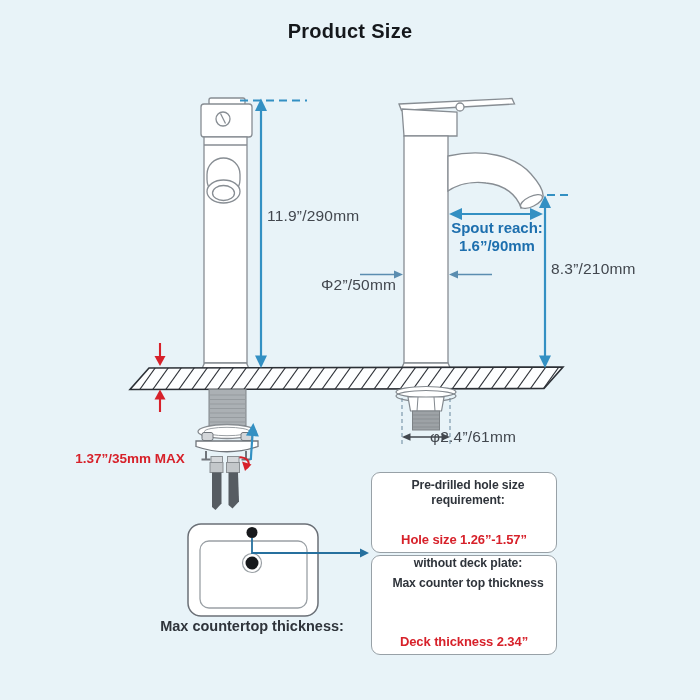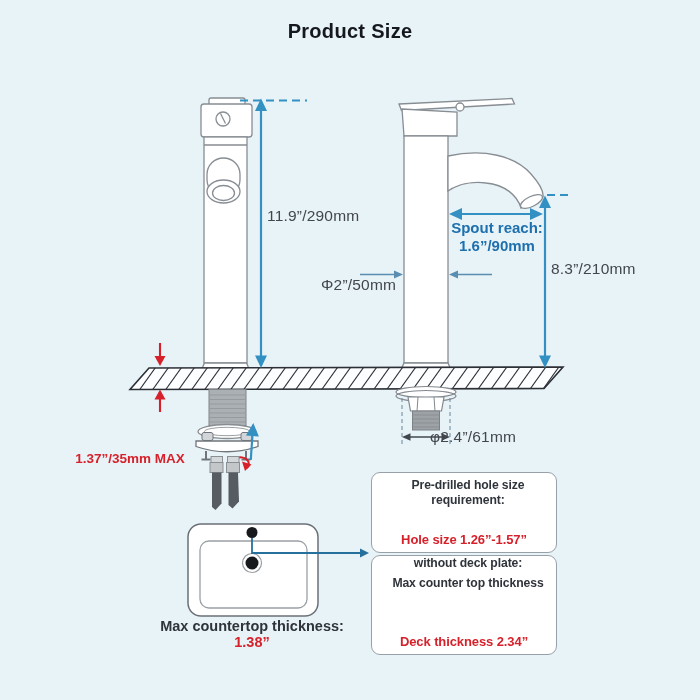--- a/index.html
+++ b/index.html
@@ -233,21 +233,20 @@
   <div class="t dim" style="left:321px;top:276px;">Φ2”/50mm</div>
 
   <div class="t dim" style="left:430px;top:428px;">φ2.4”/61mm</div>
 
   <div class="t redmax">
     <div>1.37”/35mm MAX</div>
   </div>
 
   <div class="t sinkcap">
     <div>Max countertop thickness:</div>
-    <div class="val">1.38”</div>
   </div>
 
   <div class="infobox" style="left:371px;top:472px;width:186px;height:81px;">
     <div class="bt">Pre-drilled hole size requirement:</div>
     <div class="bv">Hole size 1.26”-1.57”</div>
   </div>
 
   <div class="infobox" style="left:371px;top:555px;width:186px;height:100px;">
     <div class="bt" style="margin-top:0;">without deck plate:</div>
     <div class="bt">Max counter top thickness</div>

